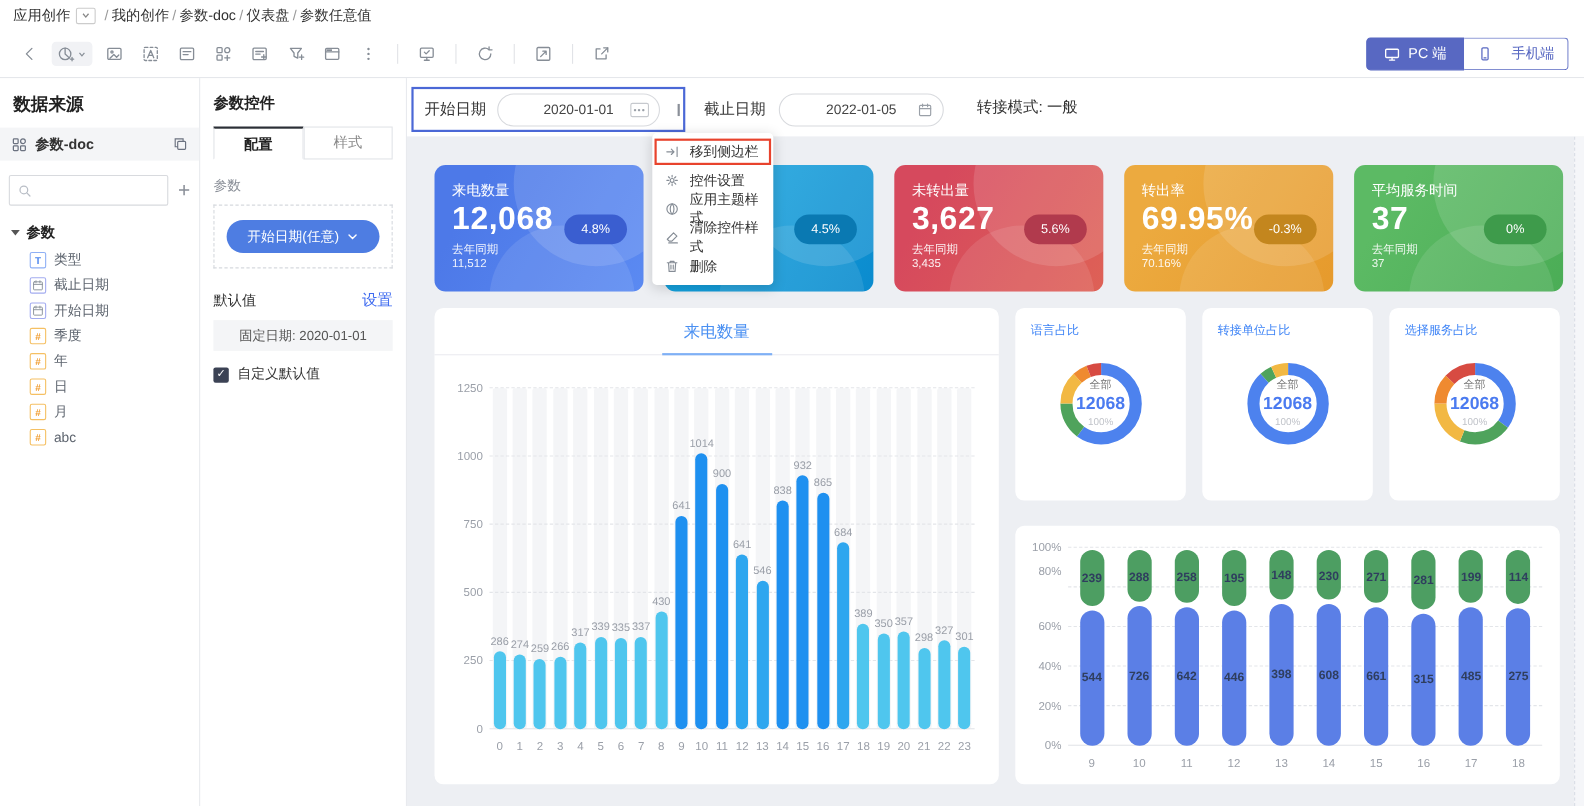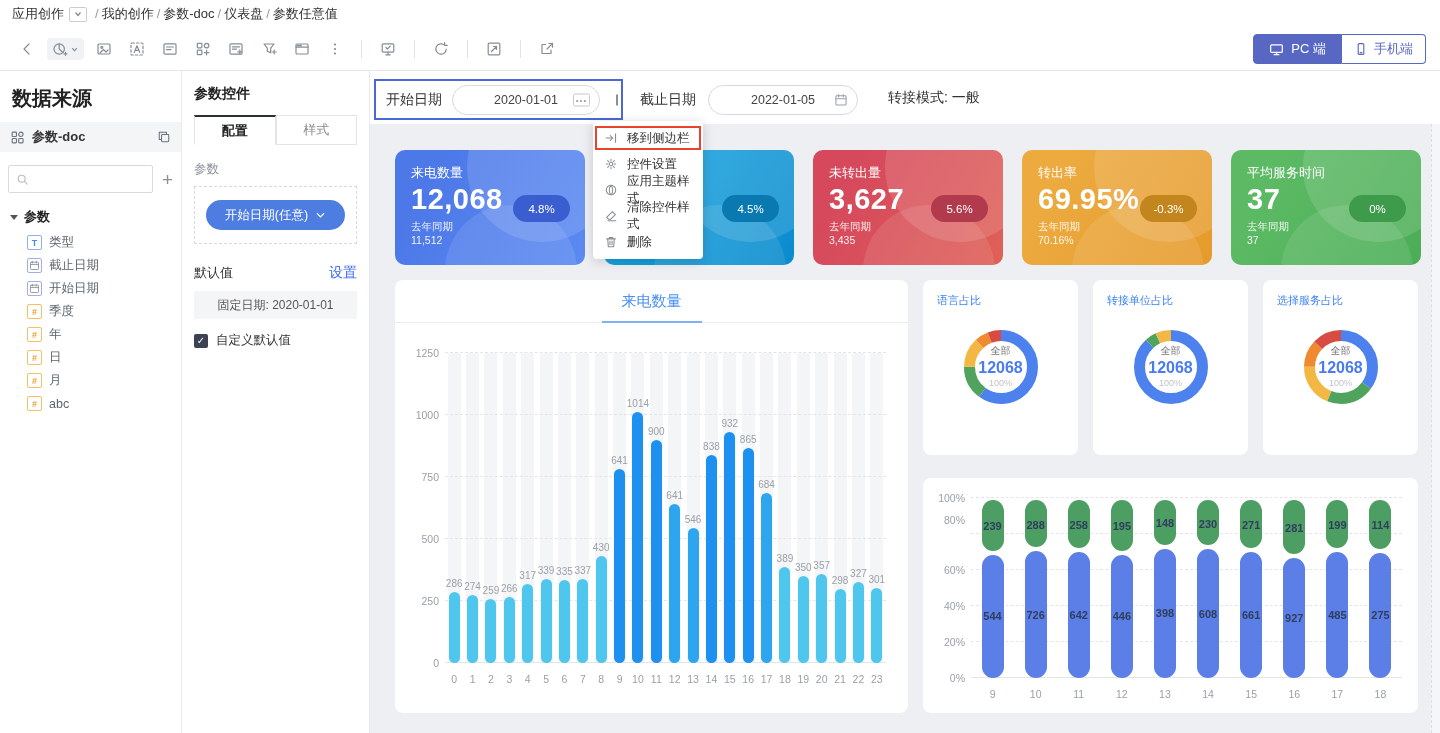--- a/index.html
+++ b/index.html
@@ -14,26 +14,26 @@
   .bc-item { color:#333; }
 
   
   .toolbar { height:43px; border-bottom:1px solid #e5e7eb; display:flex; align-items:center; padding:0 14px; }
   .tb-left { display:flex; align-items:center; gap:7px; flex:1; }
   .tb-icon { width:26px; height:26px; display:flex; align-items:center; justify-content:center; border-radius:4px; }
   .tb-group { background:#f1f2f5; border-radius:4px; display:flex; align-items:center; padding:3px 5px; gap:2px; }
   .tb-sep { width:1px; height:18px; background:#e1e3e7; margin:0 6px; }
   .tb-right { display:flex; align-items:center; }
   .pc-btn { height:30px; background:#5868c2; color:#fff; border:1px solid #5868c2; border-radius:4px 0 0 4px; padding:0 15px; font-size:13px; display:flex; align-items:center; gap:7px; cursor:pointer; font-family:inherit; }
-  .mobile-btn { height:30px; background:#fff; color:#5868c2; border:1px solid #5868c2; border-left:none; border-radius:0 4px 4px 0; padding:0 12px; font-size:13px; display:flex; align-items:center; gap:6px; cursor:pointer; font-family:inherit; }
+  .mobile-btn { height:30px; background:#fff; color:#5868c2; border:1px solid #5868c2; border-left:none; border-radius:0 4px 4px 0; padding:0 12px; font-size:13px; display:flex; align-items:center; gap:17px; cursor:pointer; font-family:inherit; }
 
   
   .main { display:flex; height:662px; }
   .panel-data { width:182px; border-right:1px solid #e8eaee; padding-top:14px; flex-shrink:0; }
-  .pd-title { font-size:20px; font-weight:bold; color:#222; padding:0 12px 10px; }
+  .pd-title { font-size:16px; font-weight:bold; color:#222; padding:0 12px 10px; }
   .dataset-row { height:30px; background:#f4f5f7; display:flex; align-items:center; padding:0 10px; gap:7px; font-size:13px; font-weight:bold; }
   .dataset-row .grow { flex:1; }
   .search-row { display:flex; align-items:center; padding:13px 8px 8px 8px; gap:9px; }
   .search-box { flex:1; height:28px; border:1px solid #d8dade; border-radius:2px; display:flex; align-items:center; padding:0 7px; }
   .search-box input { border:none; outline:none; width:100px; font-size:12px; font-family:inherit; }
   .add-btn { font-size:19px; color:#8a8f98; line-height:1; }
   .tree-header { padding:7px 10px 5px; font-weight:bold; font-size:13px; display:flex; align-items:center; gap:6px; color:#222; }
   .tree-caret { width:0; height:0; border-left:4.5px solid transparent; border-right:4.5px solid transparent; border-top:5.5px solid #555; }
   .field-item { height:23px; display:flex; align-items:center; gap:7px; padding-left:27px; font-size:12.5px; color:#5d646e; }
   .fi { width:15px; height:15px; border-radius:2px; display:flex; align-items:center; justify-content:center; font-size:9px; font-weight:bold; flex-shrink:0; background:#fff; }
@@ -694,21 +694,21 @@
                   <span class="slabel" style="left: 55%; bottom: 58.2983px; color: rgb(47, 62, 94);">608</span>
                   <span class="slabel" style="left: 55%; bottom: 148.298px; color: rgb(47, 62, 94);">230</span>
                   <span class="xlab" style="left: 55%;">14</span>
                   <div class="sbar" style="left: calc(65% - 11px); bottom: 0px; height: 125.661px; background: rgb(91, 127, 230);"></div>
                   <div class="sbar" style="left: calc(65% - 11px); bottom: 129.661px; height: 48.3391px; background: rgb(77, 158, 98);"></div>
                   <span class="slabel" style="left: 65%; bottom: 56.8305px; color: rgb(47, 62, 94);">661</span>
                   <span class="slabel" style="left: 65%; bottom: 146.83px; color: rgb(47, 62, 94);">271</span>
                   <span class="xlab" style="left: 65%;">15</span>
                   <div class="sbar" style="left: calc(75% - 11px); bottom: 0px; height: 119.526px; background: rgb(91, 127, 230);"></div>
                   <div class="sbar" style="left: calc(75% - 11px); bottom: 123.526px; height: 54.474px; background: rgb(77, 158, 98);"></div>
-                  <span class="slabel" style="left: 75%; bottom: 53.763px; color: rgb(47, 62, 94);">927</span>
+                  <span class="slabel" style="left: 75%; bottom: 53.763px; color: rgb(47, 62, 94);">315</span>
                   <span class="slabel" style="left: 75%; bottom: 143.763px; color: rgb(47, 62, 94);">281</span>
                   <span class="xlab" style="left: 75%;">16</span>
                   <div class="sbar" style="left: calc(85% - 11px); bottom: 0px; height: 125.632px; background: rgb(91, 127, 230);"></div>
                   <div class="sbar" style="left: calc(85% - 11px); bottom: 129.632px; height: 48.3684px; background: rgb(77, 158, 98);"></div>
                   <span class="slabel" style="left: 85%; bottom: 56.8158px; color: rgb(47, 62, 94);">485</span>
                   <span class="slabel" style="left: 85%; bottom: 146.816px; color: rgb(47, 62, 94);">199</span>
                   <span class="xlab" style="left: 85%;">17</span>
                   <div class="sbar" style="left: calc(95% - 11px); bottom: 0px; height: 125.249px; background: rgb(91, 127, 230);"></div>
                   <div class="sbar" style="left: calc(95% - 11px); bottom: 129.249px; height: 48.7506px; background: rgb(77, 158, 98);"></div>
                   <span class="slabel" style="left: 95%; bottom: 56.6247px; color: rgb(47, 62, 94);">275</span>

